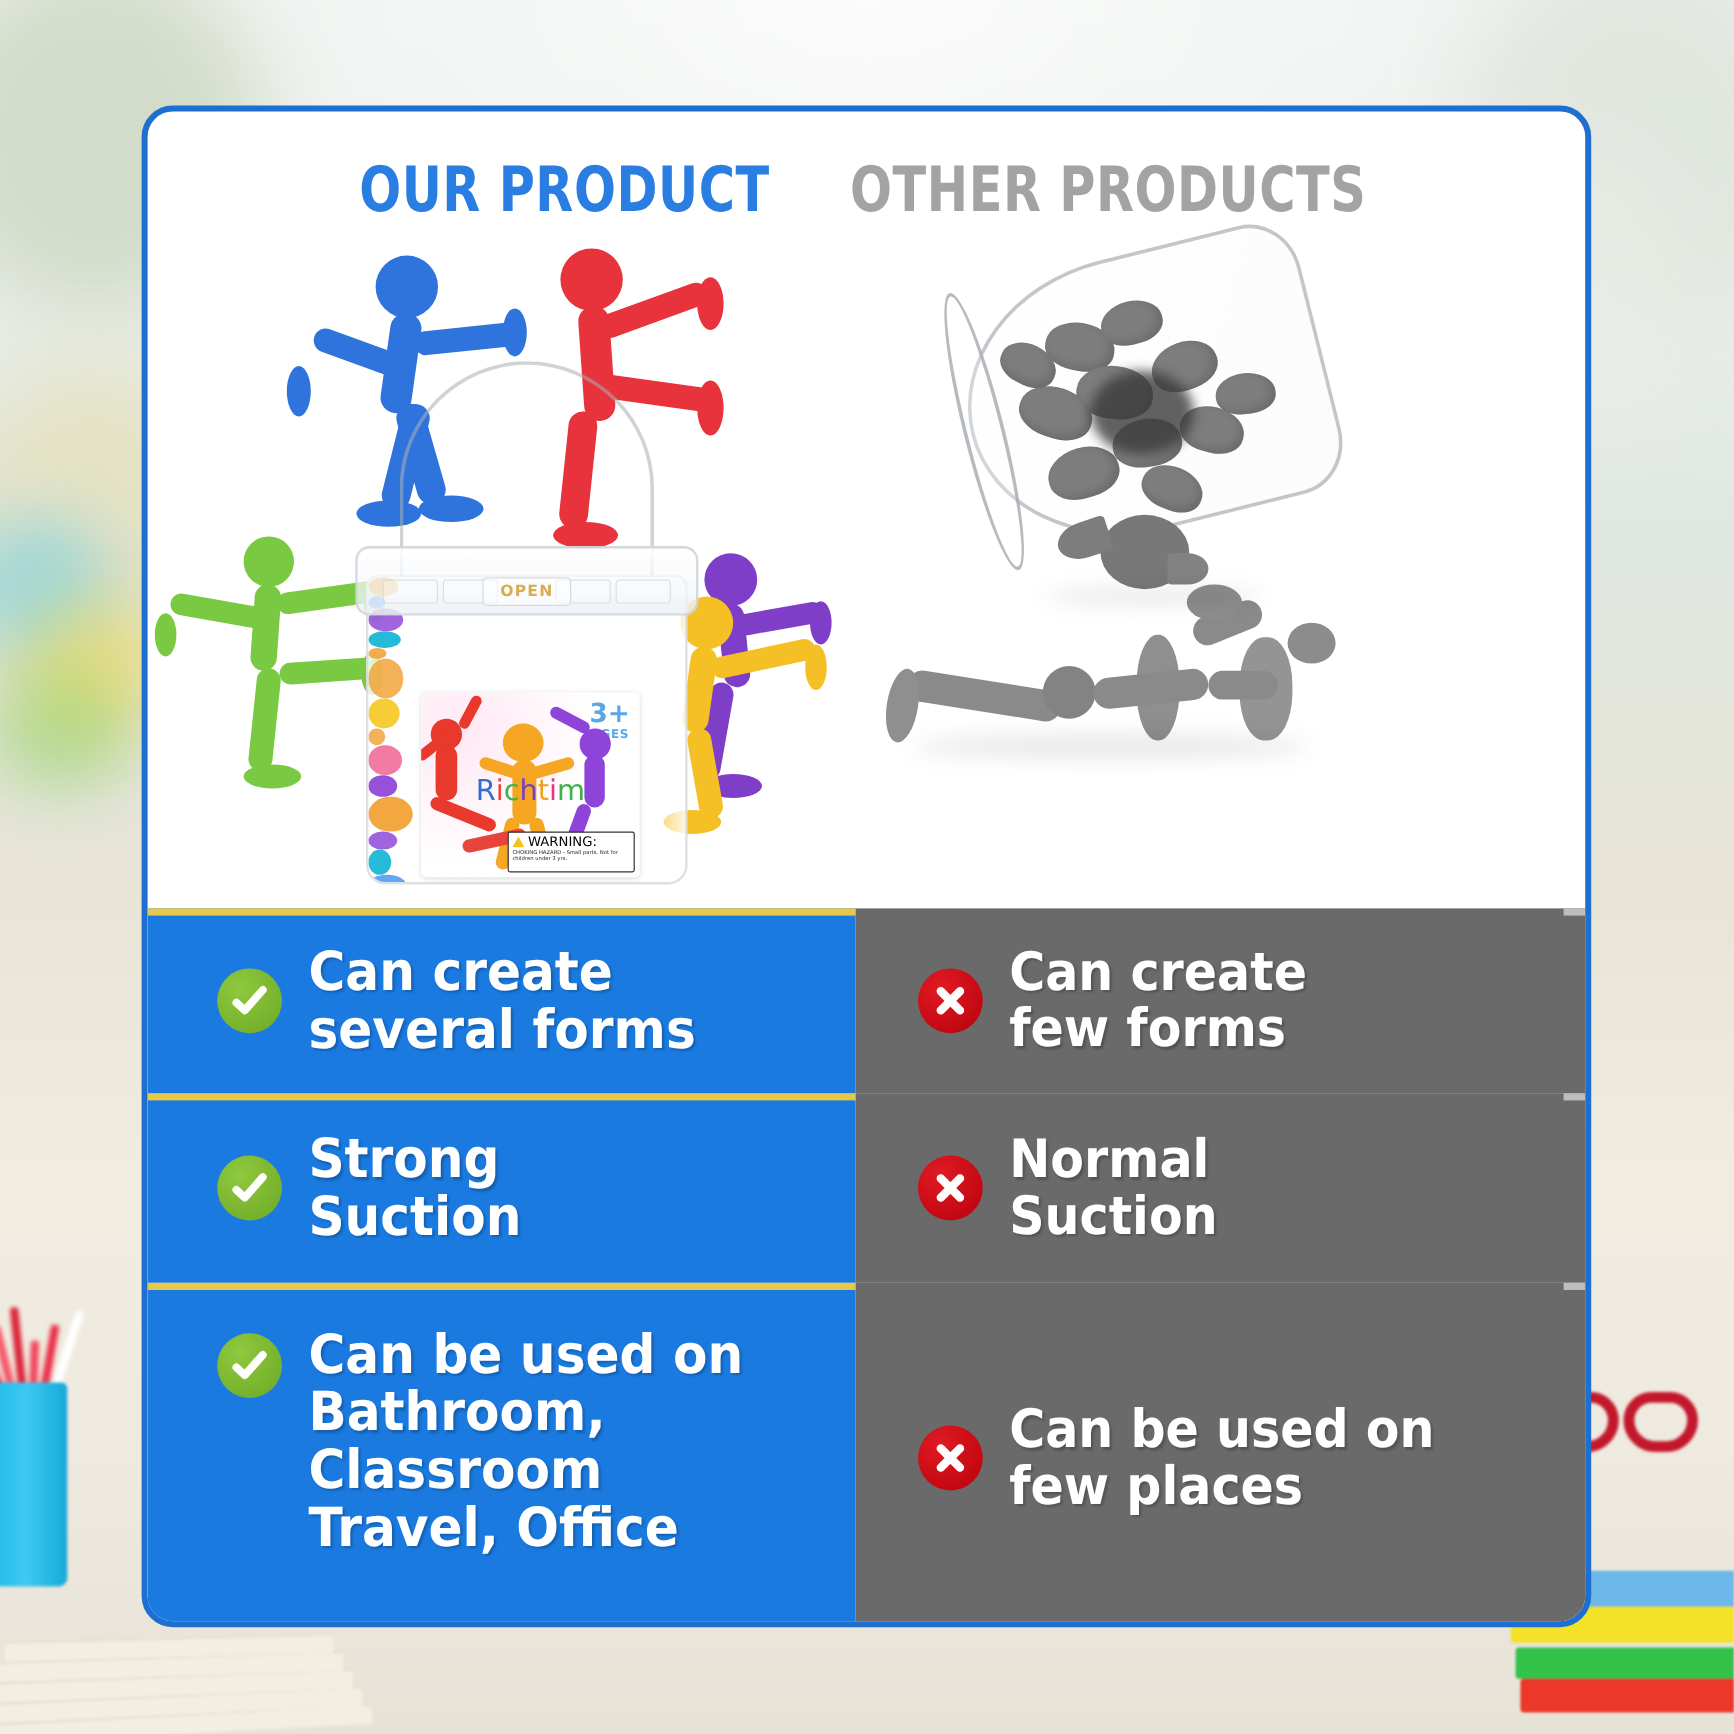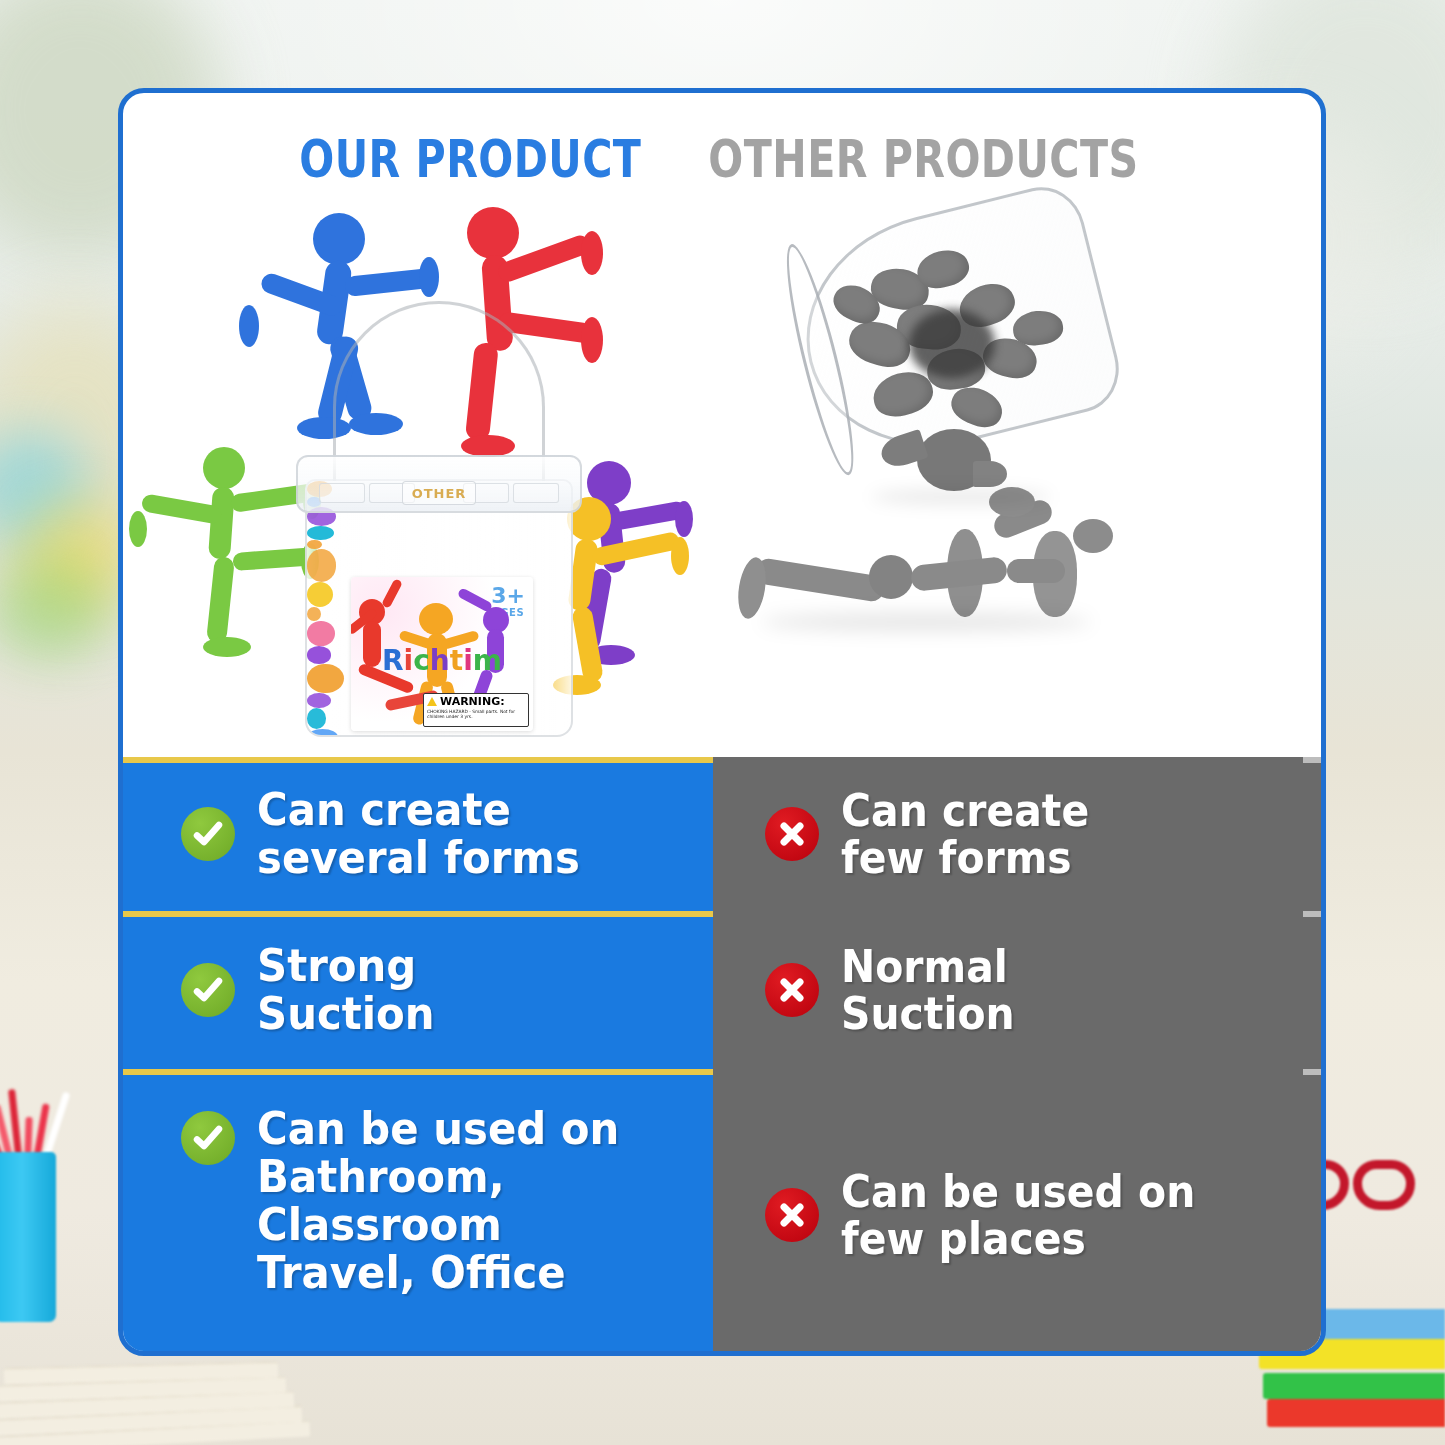--- a/index.html
+++ b/index.html
@@ -205,34 +205,34 @@
     font-family:"DejaVu Sans", sans-serif; font-weight:700; font-size: 22px; color:#5aa7e8;
     display:block;
   }
   .label-ages .t {
     font-family:"DejaVu Sans", sans-serif; font-weight:700; font-size: 10px; color:#5aa7e8;
     letter-spacing: .5px; display:block; margin-top:1px;
   }
   .brand {
     position:absolute; left: 12px; top: 70px; width: 158px;
     font-family:"DejaVu Sans", sans-serif;
-    font-weight: 700; font-size: 28px; line-height: 1;
+    font-weight: 400; font-size: 24px; line-height: 1;
     text-align:center;
     z-index: 4;
   }
   .brand span { display:inline-block; }
   .brand .c1{color:#2b6fd4;} .brand .c2{color:#e8443a;} .brand .c3{color:#3cb44a;}
   .brand .c4{color:#7b3fc4;} .brand .c5{color:#f0a020;} .brand .c6{color:#e0357f;}
   .warn {
     position:absolute; right: 4px; bottom: 4px; width: 106px; height: 34px;
     background:#fff; border:1px solid #333; border-radius:2px;
     padding: 2px 3px; z-index:5; overflow:hidden;
   }
   .warn-title {
-    font-family:"DejaVu Sans", sans-serif; font-weight:700; font-size: 11px; color:#000;
+    font-family:"DejaVu Sans", sans-serif; font-weight:400; font-size: 11px; color:#000;
     display:flex; align-items:center; gap:3px; line-height:1;
   }
   .warn-tri {
     width:0;height:0;border-left:5px solid transparent;border-right:5px solid transparent;
     border-bottom:9px solid #f4c41a;
   }
   .warn-body {
     font-family:"DejaVu Sans", sans-serif; font-size:4.4px; color:#222; line-height:1.35; margin-top:1.5px;
   }
   .label-figs { position:absolute; inset:0; z-index:3; }
@@ -442,21 +442,21 @@
               <div style="left: 194.53px; top: 212.895px; width: 19.0292px; height: 20.5709px; background: rgb(34, 185, 216); border-radius: 50%; opacity: 0.972079;"></div>
               <div style="left: 160.159px; top: 133.291px; width: 31.432px; height: 16.1704px; background: rgb(75, 154, 245); border-radius: 50%; opacity: 0.871498;"></div>
             </div>
         </div>
         <div class="bucket-lid"></div>
         <div class="lid-rail" style="left:14px"></div>
         <div class="lid-rail" style="left:64px"></div>
         <div class="lid-rail" style="right:64px"></div>
         <div class="lid-rail" style="right:14px"></div>
         <div class="lid-open-tab">
-          <span>OTHER</span>
+          <span>OPEN</span>
         </div>
 
         <div class="label">
           <div class="label-bg"></div>
           <div class="label-figs" id="labelfigs">
               <div style="position: absolute; left: 8px; top: 22px; width: 26px; height: 26px; background: rgb(232, 57, 44); border-radius: 50%;"></div>
               <div style="position: absolute; left: 12px; top: 44px; width: 18px; height: 46px; background: rgb(232, 57, 44); border-radius: 9px;"></div>
               <div style="position: absolute; left: -6px; top: 40px; width: 34px; height: 9px; background: rgb(232, 57, 44); border-radius: 5px; transform: rotate(-38deg);"></div>
               <div style="position: absolute; left: 26px; top: 12px; width: 30px; height: 9px; background: rgb(232, 57, 44); border-radius: 5px; transform: rotate(-62deg);"></div>
               <div style="position: absolute; left: 68px; top: 26px; width: 34px; height: 32px; background: rgb(245, 166, 35); border-radius: 50%;"></div>

